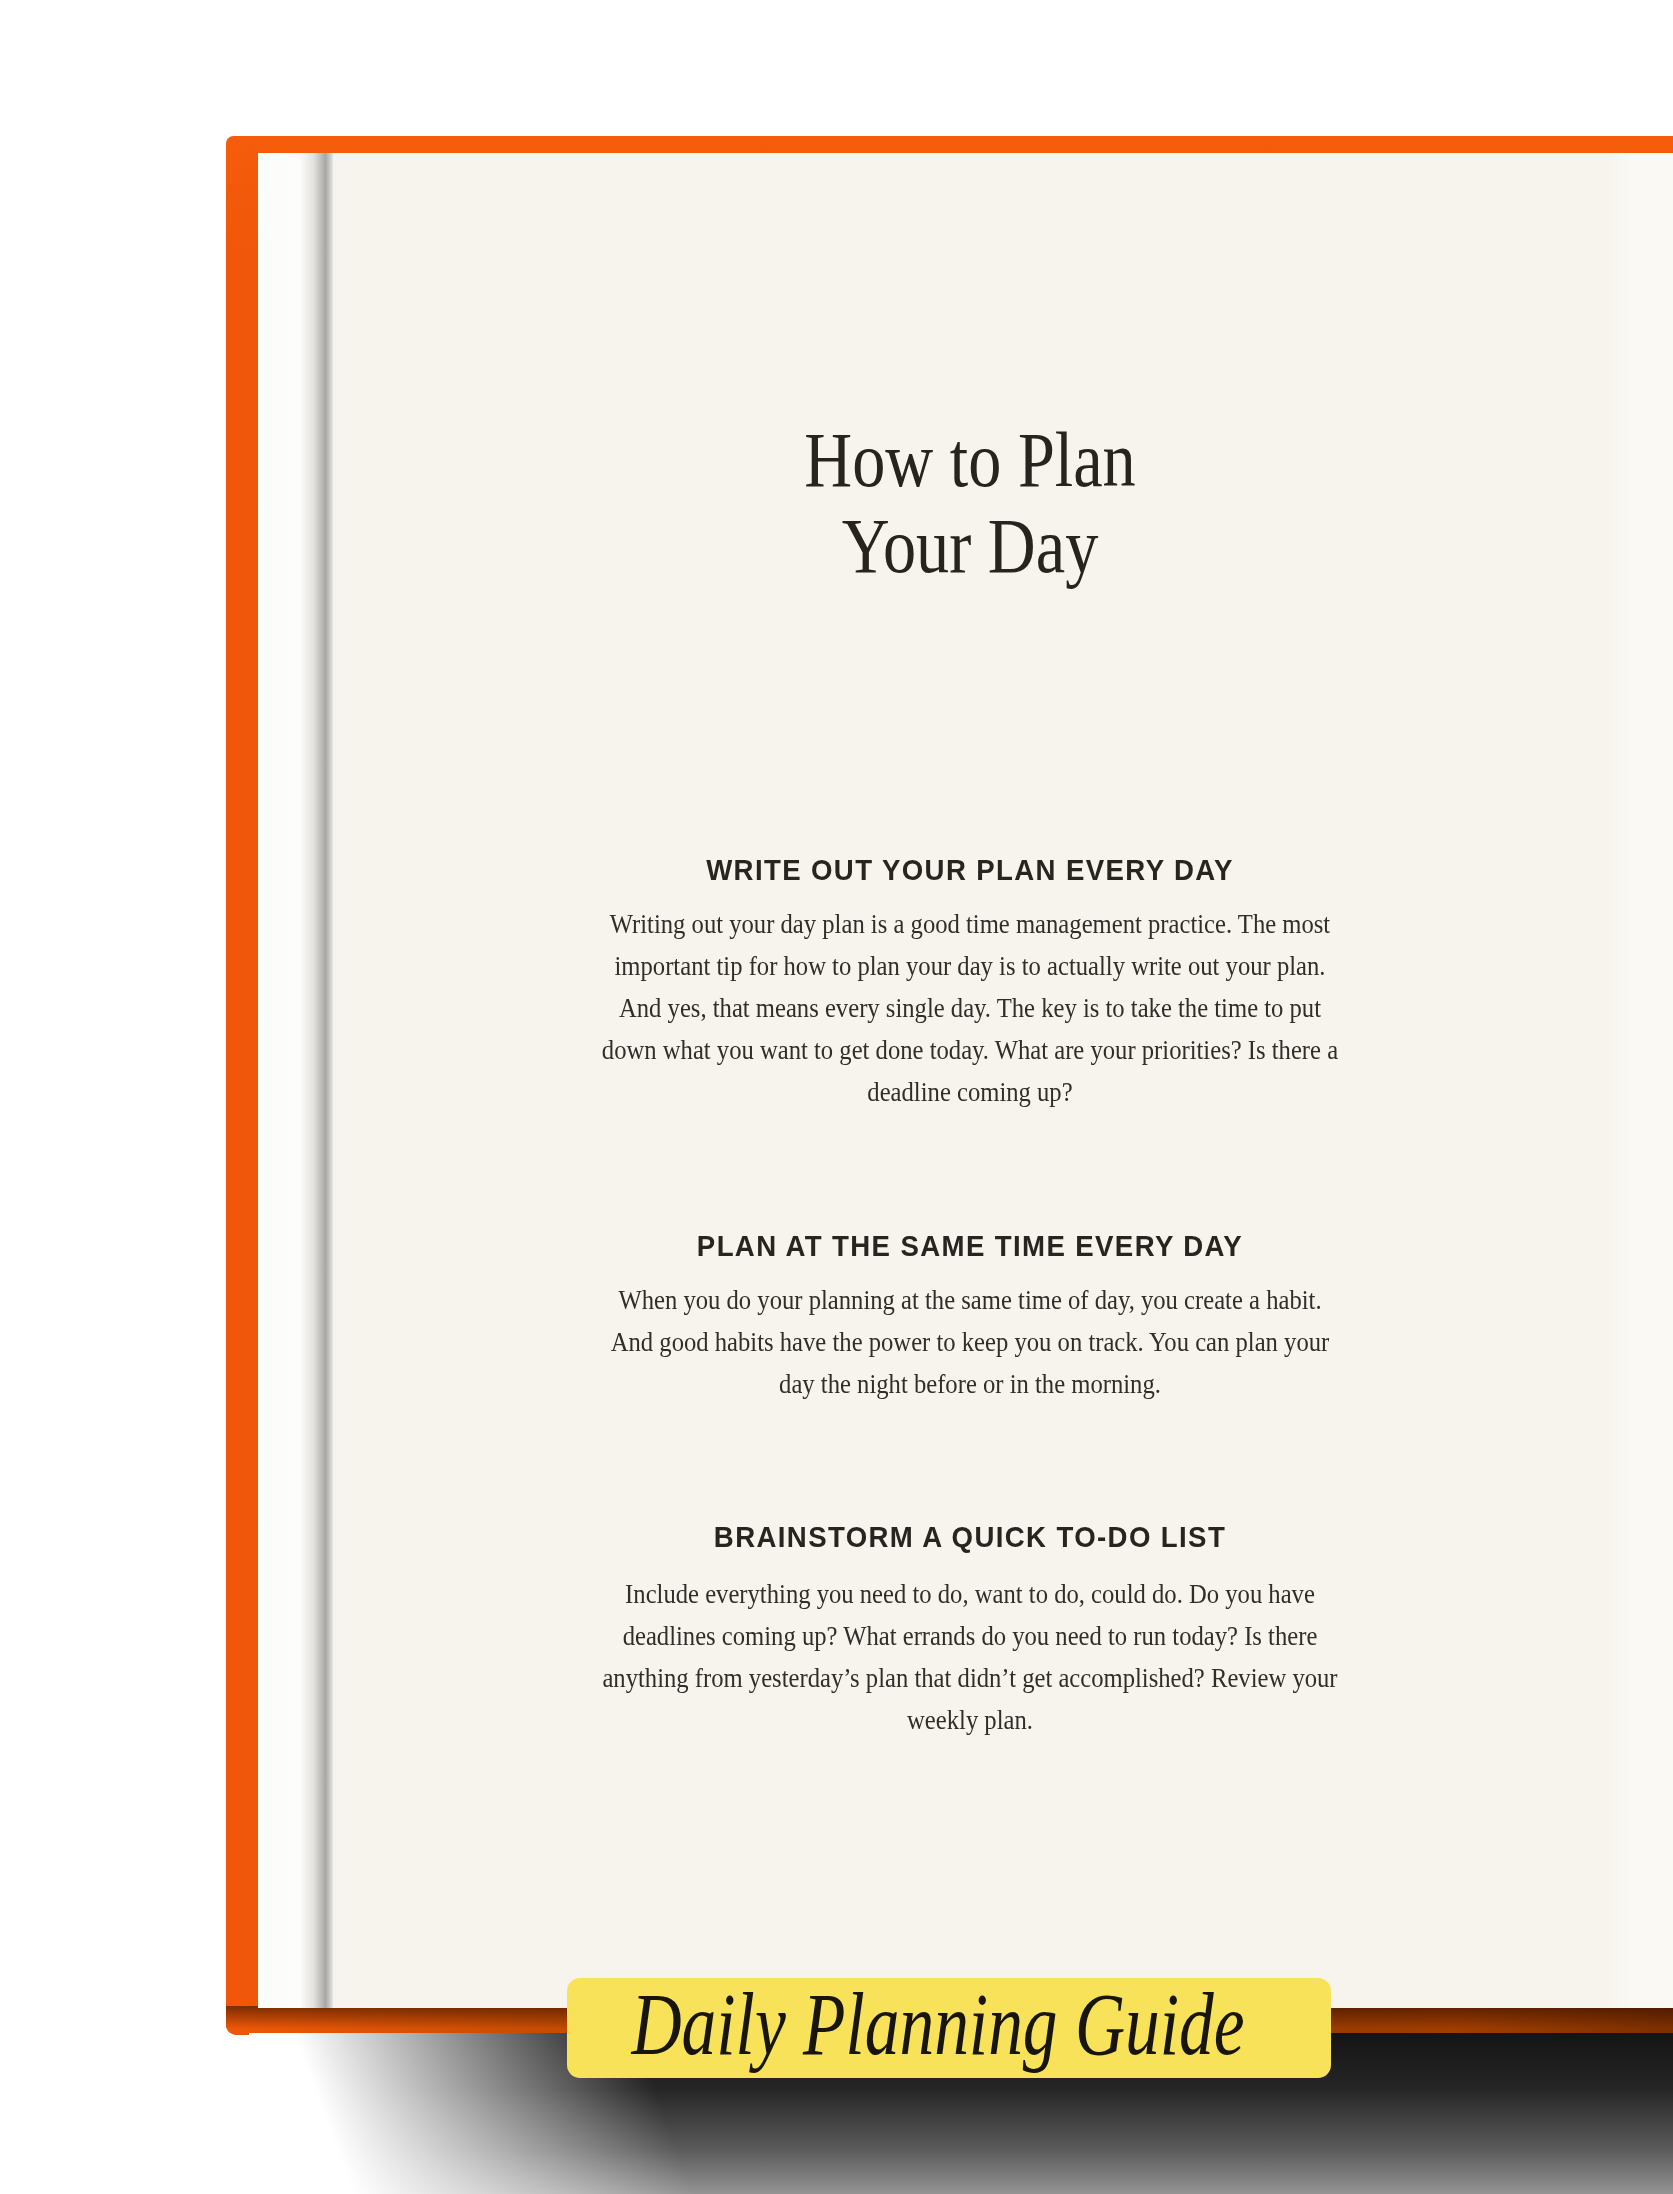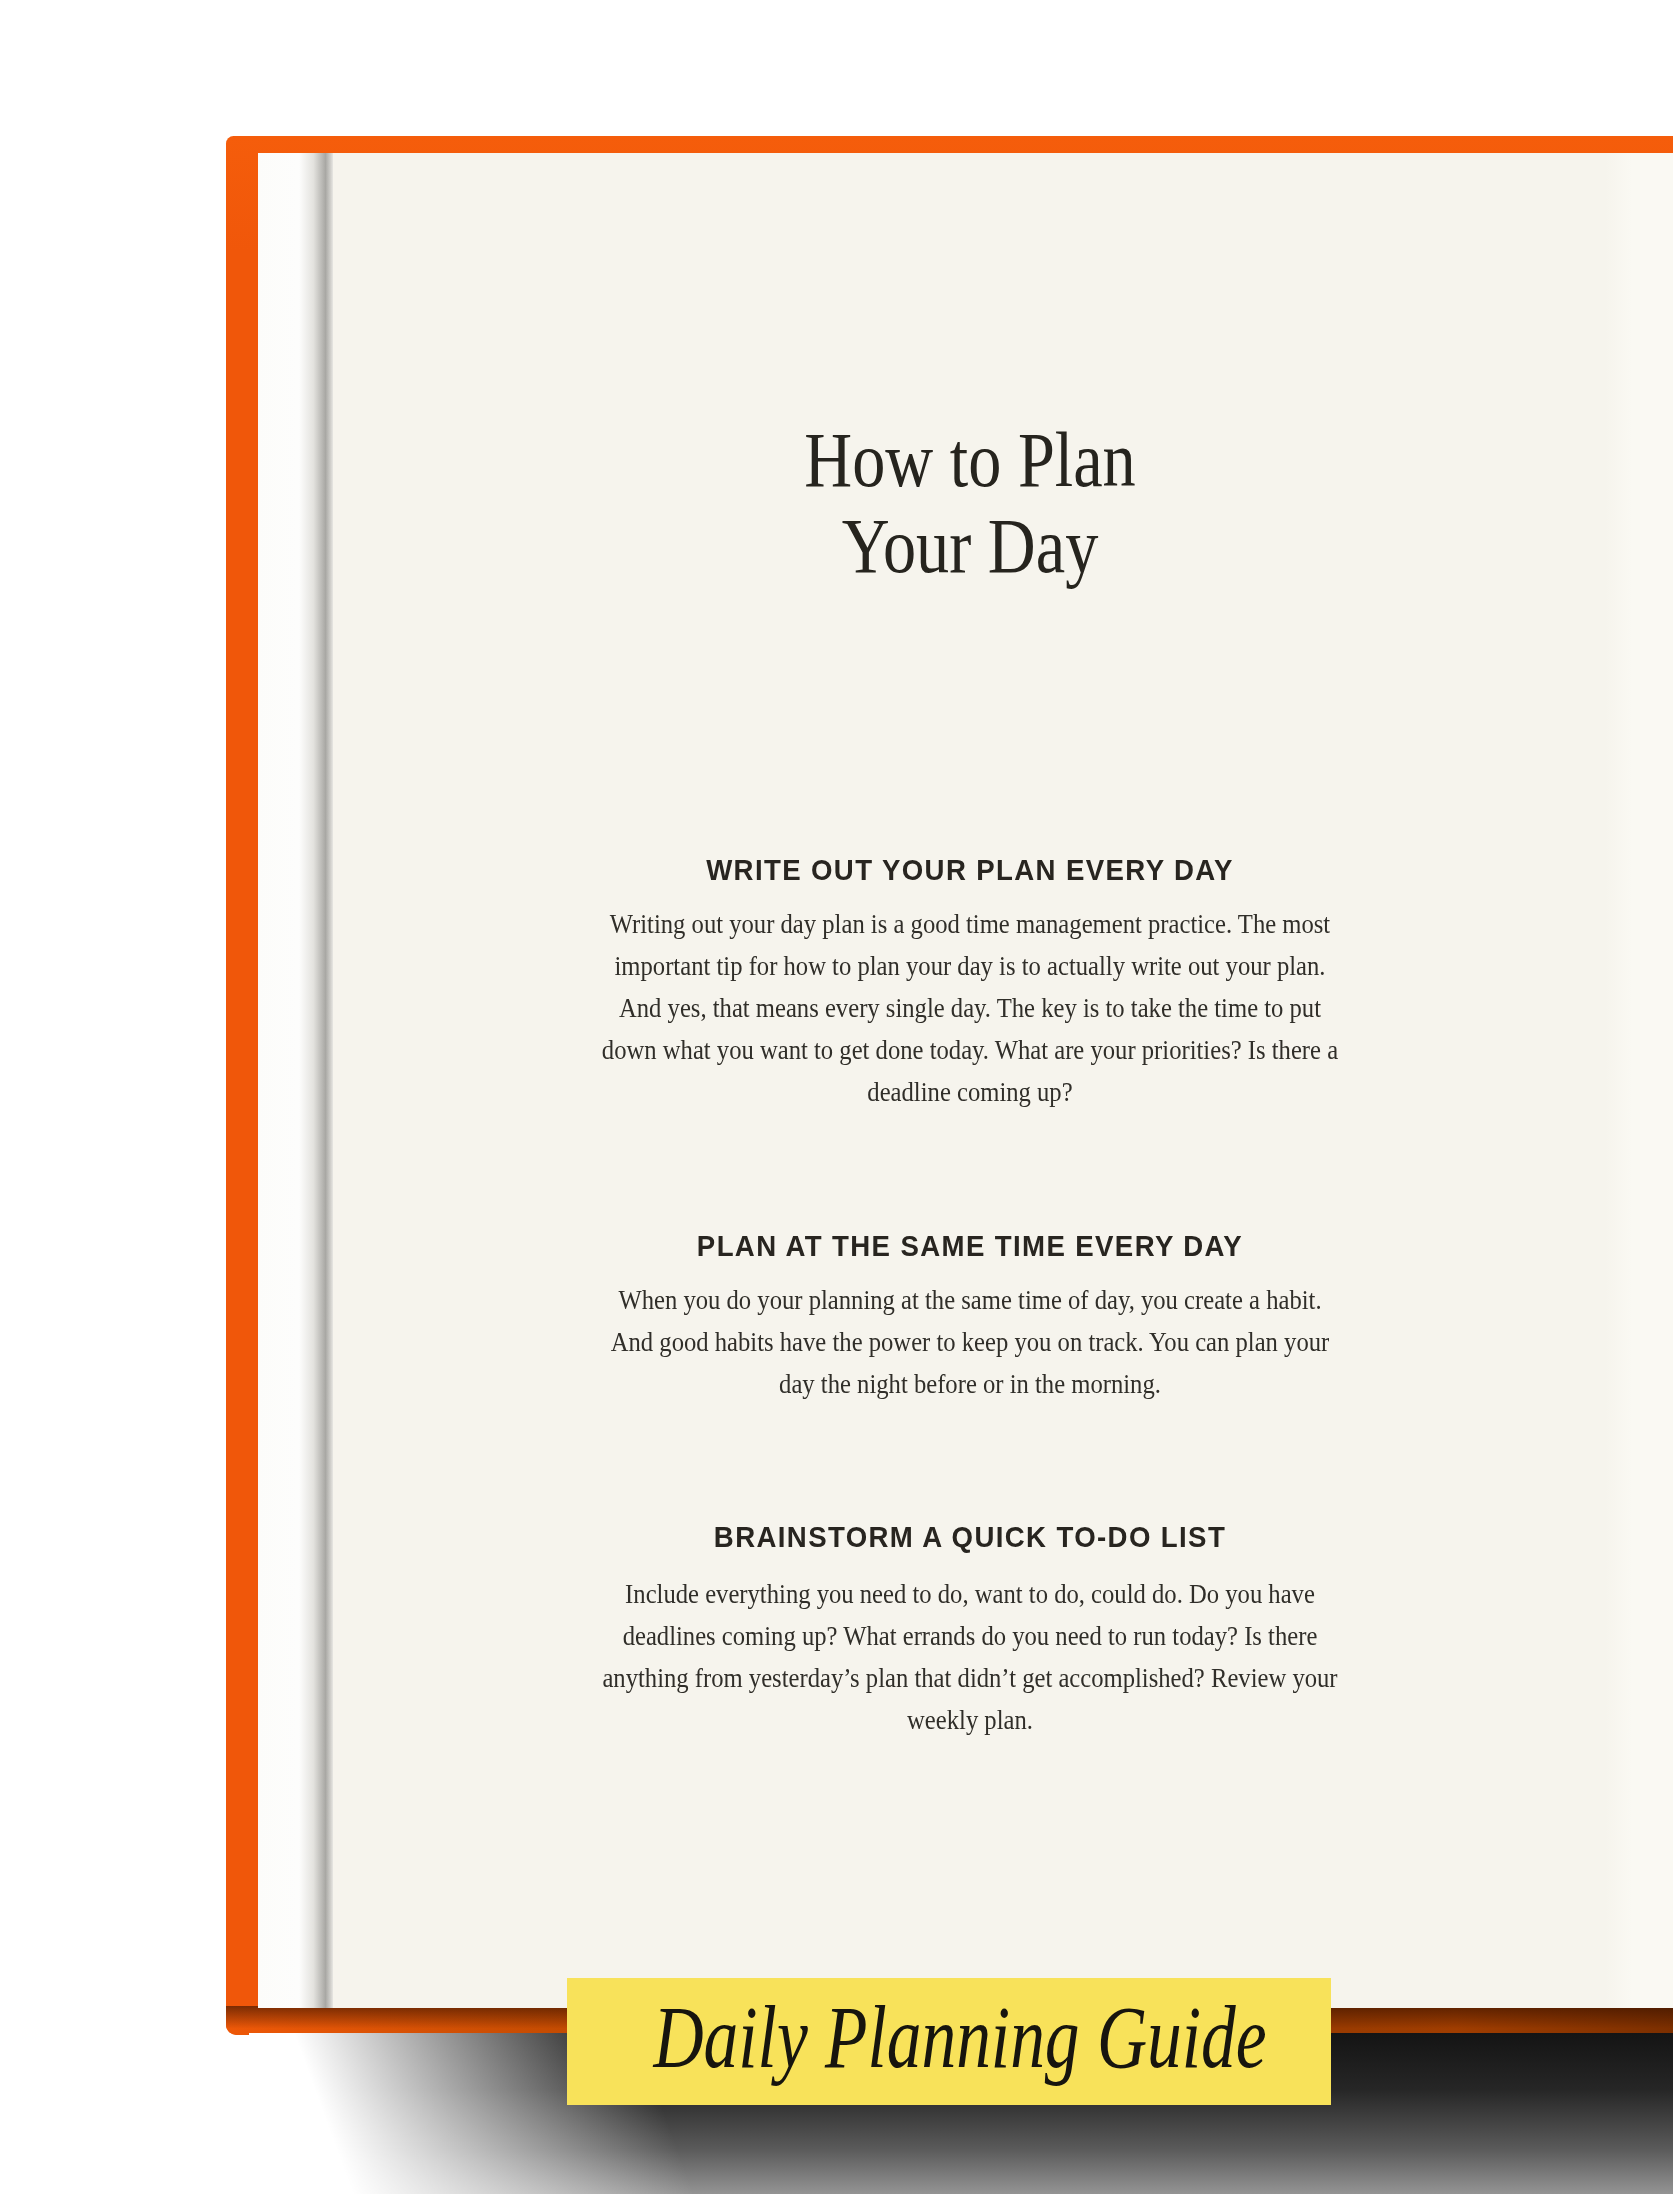--- a/index.html
+++ b/index.html
@@ -105,26 +105,27 @@
   .body-1    { top: 903px; }
   .heading-2 { top: 1228px; }
   .body-2    { top: 1279px; }
   .heading-3 { top: 1519px; }
   .body-3    { top: 1573px; }
 
   
   .banner {
     position: absolute;
     left: 567px; top: 1978px;
-    width: 764px; height: 127px;
+    width: 764px; height: 100px;
     background: #f8e25a;
     display: flex;
     align-items: center;
-    justify-content: flex-start;
+    justify-content: flex-end;
     z-index: 4;
+    border-radius: 13px;
   }
   .banner-text {
     font-family: "Liberation Serif", serif;
     font-style: italic;
     font-size: 89px;
     line-height: 89px;
     color: #17150e;
     transform: scaleX(0.78);
     transform-origin: 50% 50%;
     padding-bottom: 7.5px;

